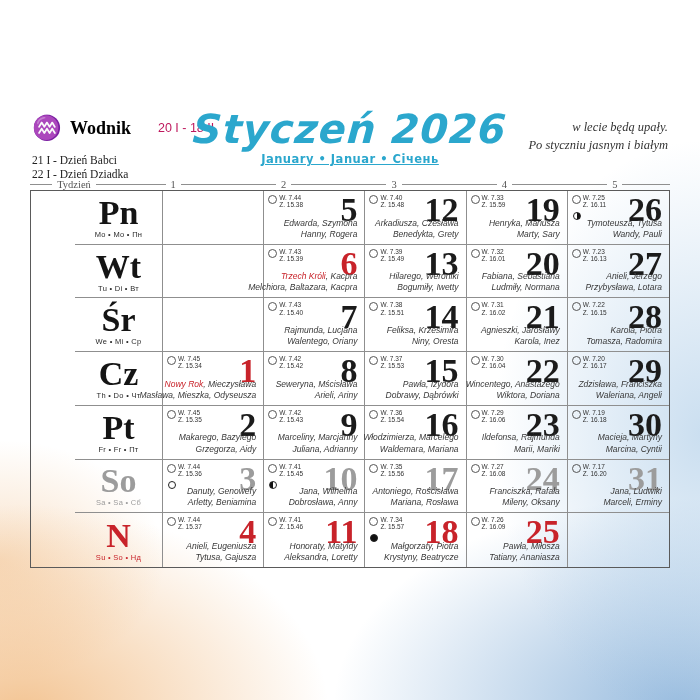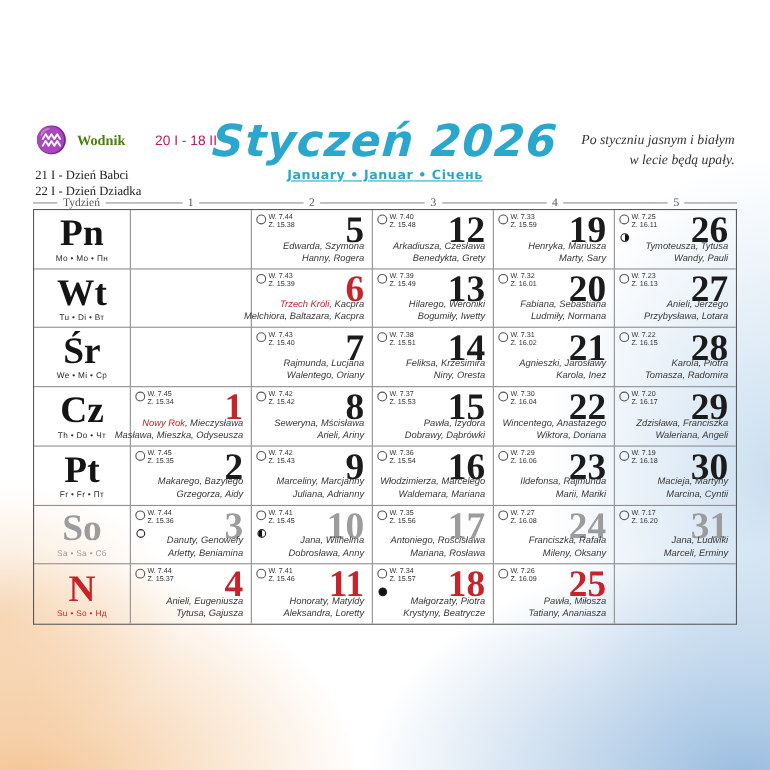--- a/index.html
+++ b/index.html
@@ -11,21 +11,21 @@
       radial-gradient(ellipse 480px 290px at 97% 101%, rgba(125,170,214,.78), transparent 72%),
       radial-gradient(ellipse 440px 300px at 3% 102%, rgba(236,160,80,.62), transparent 70%),
       radial-gradient(ellipse 220px 160px at 0% 80%, rgba(236,170,100,.35), transparent 75%),
       #ffffff;
   }
   .page{position:relative;width:700px;height:700px;}
 
   
   .zodiac{position:absolute;left:32px;top:116px;display:flex;align-items:center;gap:8px;}
   .zodiac-icon{font-size:24px;line-height:24px;color:#111;font-weight:bold;}
-  .zodiac-name{font-family:"Liberation Serif",serif;font-weight:bold;font-size:13px;color:#4d7c0f;}
+  .zodiac-name{font-family:"Liberation Serif",serif;font-weight:bold;font-size:18px;color:#000000;}
   .zodiac-range{font-family:Liberation Sans, sans-serif;font-size:12.5px;color:#be185d;margin-left:19px;}
   .notes{position:absolute;left:32px;top:153px;font-family:"Liberation Serif",serif;font-size:11.5px;color:#222;line-height:1.25;}
 
   .title-block{position:absolute;left:150px;right:150px;top:108px;text-align:center;}
   .title{
     font-family:"DejaVu Sans",sans-serif;font-style:italic;font-weight:bold;
     font-size:40px;line-height:1.05;color:#2BA7CD;transform:skewX(-4deg);
     letter-spacing:1px;
   }
   .subtitle{font-family:"DejaVu Sans",sans-serif;font-size:11.5px;color:#2BA7CD;font-weight:bold;margin-top:2px;letter-spacing:.5px;text-decoration:underline;}
@@ -36,21 +36,21 @@
   
   .weekhdr{position:absolute;left:30px;top:179px;width:640px;display:grid;grid-template-columns:88px repeat(5,1fr);text-align:right;}
   .whcell{display:flex;align-items:center;}
   .whline{flex:1;border-top:1px solid #8f8f8f;height:0;}
   .whlabel{padding:0 5px;font-size:10.5px;color:#555;font-family:"Liberation Serif",serif;white-space:nowrap;}
 
   
   .grid{
     position:absolute;left:30px;top:190px;width:640px;height:378px;
     display:grid;grid-template-columns:88px repeat(5,1fr);grid-template-rows:repeat(7,1fr);
-    border:1.5px solid #5a5a5a;box-sizing:border-box;
+    border:1.5px solid #5a5a5a;box-sizing:border-box;padding-left:44px;
   }
   .cell{border-right:1px solid #8f8f8f;border-bottom:1px solid #8f8f8f;position:relative;box-sizing:border-box;}
   .cell.lastcol{border-right:none;}
   .cell.lastrow{border-bottom:none;}
 
   .label{display:flex;flex-direction:column;align-items:center;justify-content:center;}
   .label .big{font-family:"Liberation Serif",serif;font-weight:bold;font-size:34px;line-height:1;color:#141414;}
   .label .sub{font-size:7.5px;color:#2a2a2a;margin-top:0;letter-spacing:.3px;}
   .gray .big,.gray .sub{color:#9c9c9c;}
   .red .big,.red .sub{color:#C8232A;}
@@ -87,22 +87,22 @@
     <div>21 I - Dzień Babci</div>
     <div>22 I - Dzień Dziadka</div>
   </div>
 
   <div class="title-block">
     <div class="title">Styczeń 2026</div>
     <div class="subtitle">January • Januar • Січень</div>
   </div>
 
   <div class="proverb">
+    <div>w lecie będą upały.</div>
     <div>Po styczniu jasnym i białym</div>
-    <div>w lecie będą upały.</div>
   </div>
 
   <div class="weekhdr">
     <div class="whcell">
       <span class="whline"></span>
         <span class="whlabel">Tydzień</span>
         <span class="whline"></span>
     </div>
     <div class="whcell">
         <span class="whline"></span>

